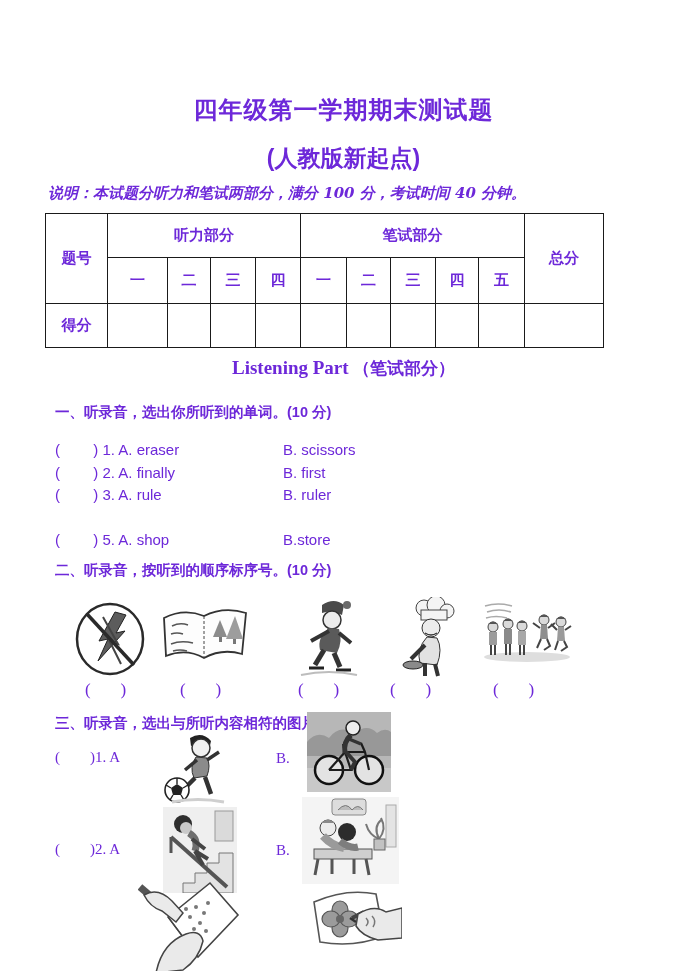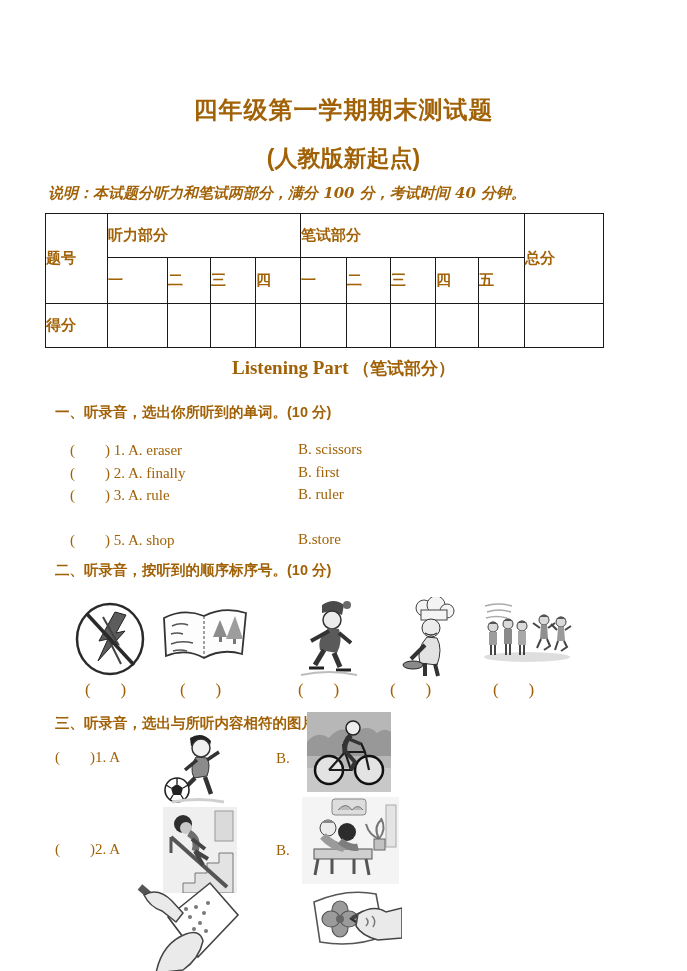--- a/index.html
+++ b/index.html
@@ -1,40 +1,40 @@
 <!DOCTYPE html>
 <html><head>
 <meta charset="utf-8">
 <style>
   html,body{margin:0;padding:0;background:#888;}
   .page{
     position:relative;width:687px;height:971px;margin:0 auto;
-    background:#ffffff;overflow:hidden;color:#a16207;
+    background:#ffffff;overflow:hidden;color:#6d28d9;
     font-family:"Liberation Sans",sans-serif;
   }
   .abs{position:absolute;}
   .center{left:0;width:687px;text-align:center;}
   .title{font-size:24px;font-weight:bold;letter-spacing:1px;}
   .subtitle{font-size:23px;font-weight:bold;}
   .instructions{
     font-family:"DejaVu Serif",serif;font-style:italic;font-weight:600;
     font-size:15px;white-space:nowrap;
   }
   table.score{
     border-collapse:collapse;table-layout:fixed;
   }
   table.score td{
-    border:1.5px solid #1a1a1a;text-align:left;vertical-align:middle;
+    border:1.5px solid #1a1a1a;text-align:center;vertical-align:middle;
     font-size:15px;font-weight:bold;padding:0;
   }
   .row-h1{height:44px;} .row-h2{height:46px;} .row-h3{height:44px;}
   .lp-en{font-family:"Liberation Serif",serif;font-weight:bold;font-size:19px;}
   .lp-zh{font-weight:bold;font-size:17px;}
   .sec-heading{font-weight:bold;font-size:14.5px;white-space:nowrap;}
-  .opt{font-family:Liberation Serif, serif;font-size:15px;white-space:nowrap;margin-left:15px;}
+  .opt{font-family:Liberation Sans, sans-serif;font-size:15px;white-space:nowrap;}
   .opt-right{position:absolute;left:228px;top:0;}
   .blank17{font-family:"Liberation Serif",serif;font-size:17px;}
   .qlabel{font-family:"Liberation Serif",serif;font-size:15px;white-space:nowrap;}
   .img-box{position:absolute;}
   .img-box svg{display:block;}
   .z2{z-index:2;}
   .z3{z-index:3;}
 </style>
 </head>
 <body>

